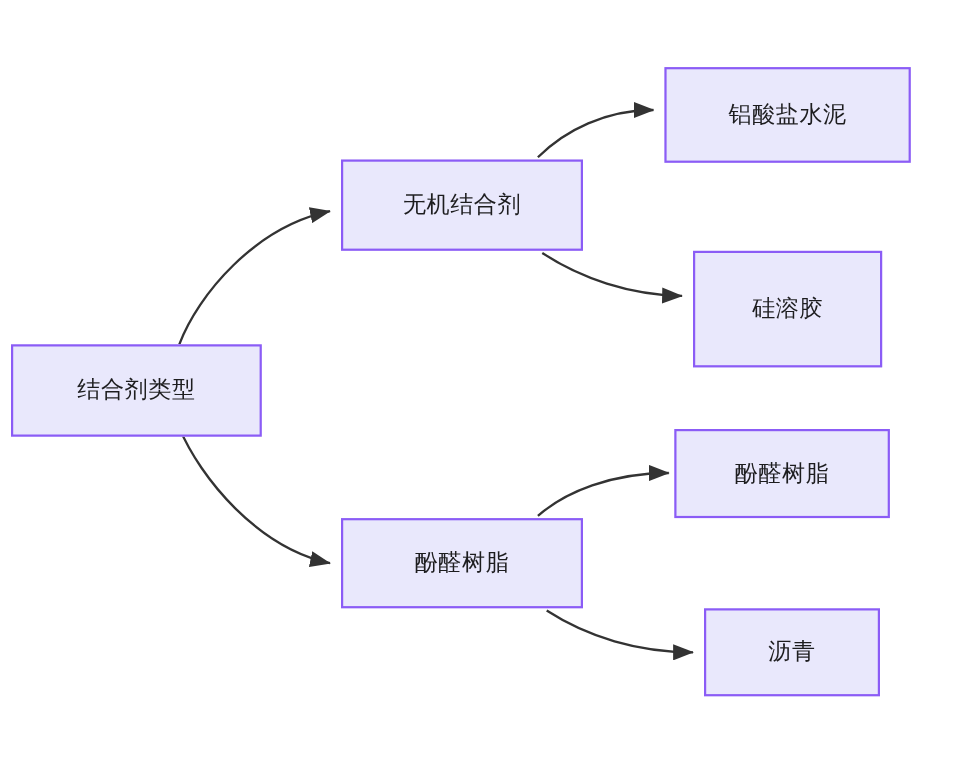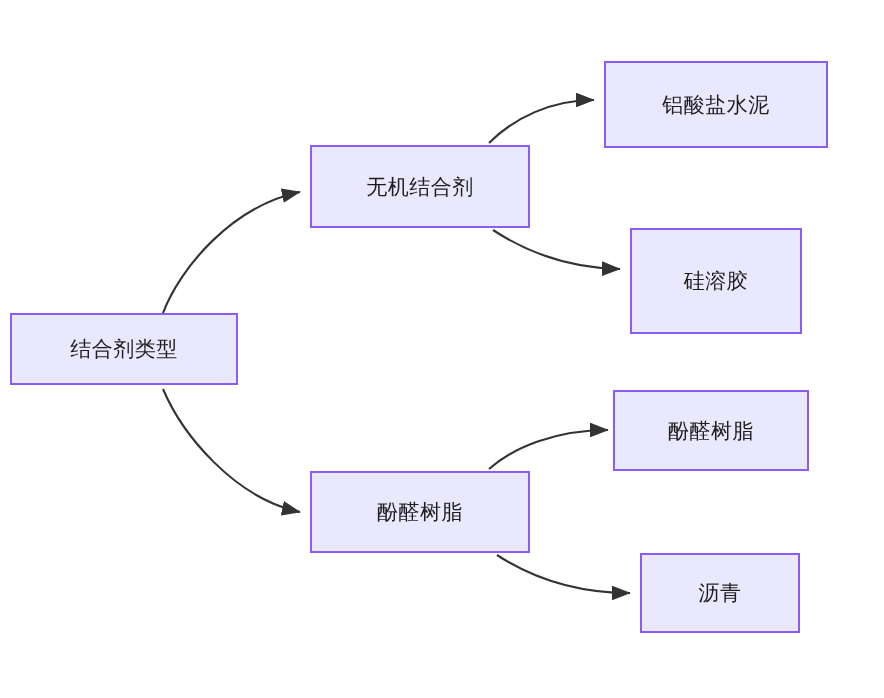--- a/index.html
+++ b/index.html
@@ -39,21 +39,21 @@
     text-align: left;
   }
   .node-label {
     font-size: 21px;
     line-height: 1.2;
     color: #1d1d1f;
     letter-spacing: 0.5px;
     white-space: nowrap;
   }
   
-  #node-root       { left: 10px;  top: 313px; width: 228px; height: 72px; }
+  #node-root       { left: 10px;  top: 313px; width: 228px; height: 84px; }
   #node-inorganic  { left: 310px; top: 145px; width: 220px; height: 83px; }
   #node-organic    { left: 310px; top: 471px; width: 220px; height: 82px; }
   #node-aluminate  { left: 604px; top: 61px;  width: 224px; height: 87px; }
   #node-silicasol  { left: 630px; top: 228px; width: 172px; height: 106px; }
   #node-phenolic   { left: 613px; top: 390px; width: 196px; height: 81px; }
   #node-asphalt    { left: 640px; top: 553px; width: 160px; height: 80px; }
 </style>
 </head>
 <body>
 

